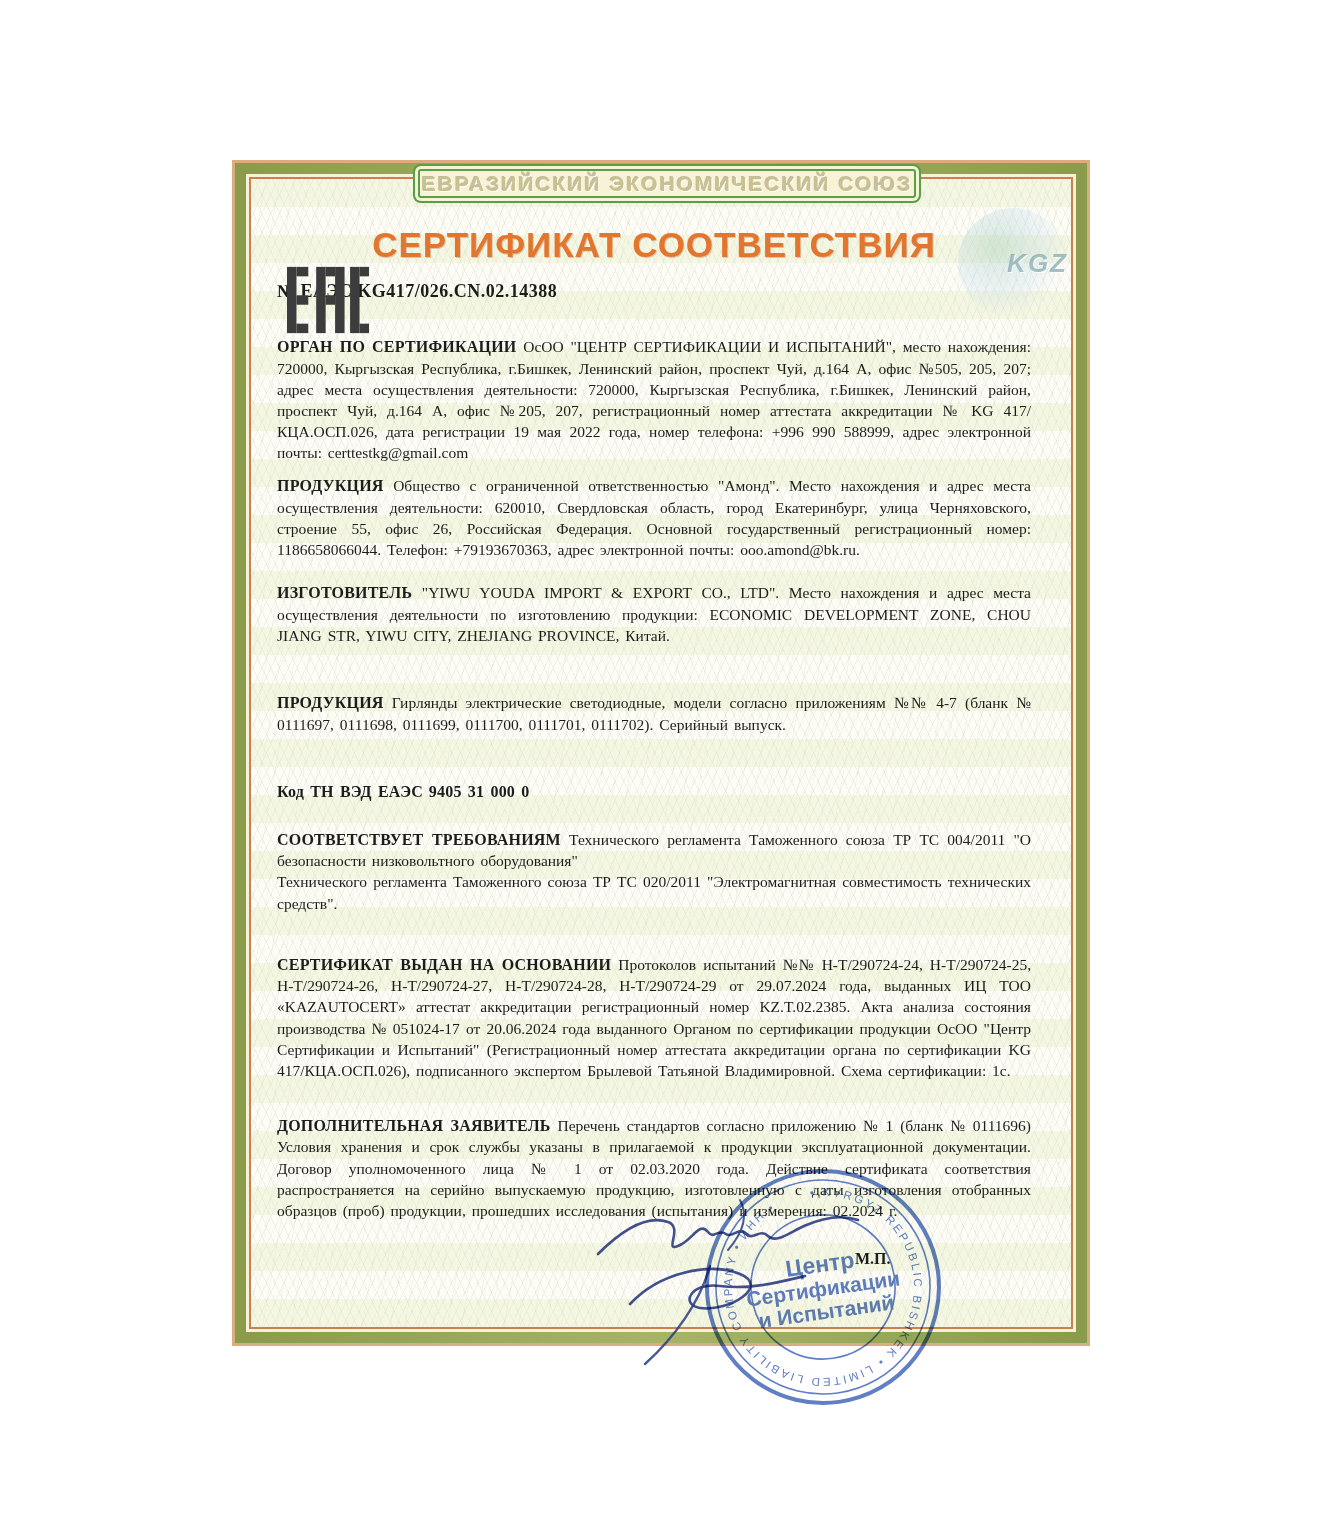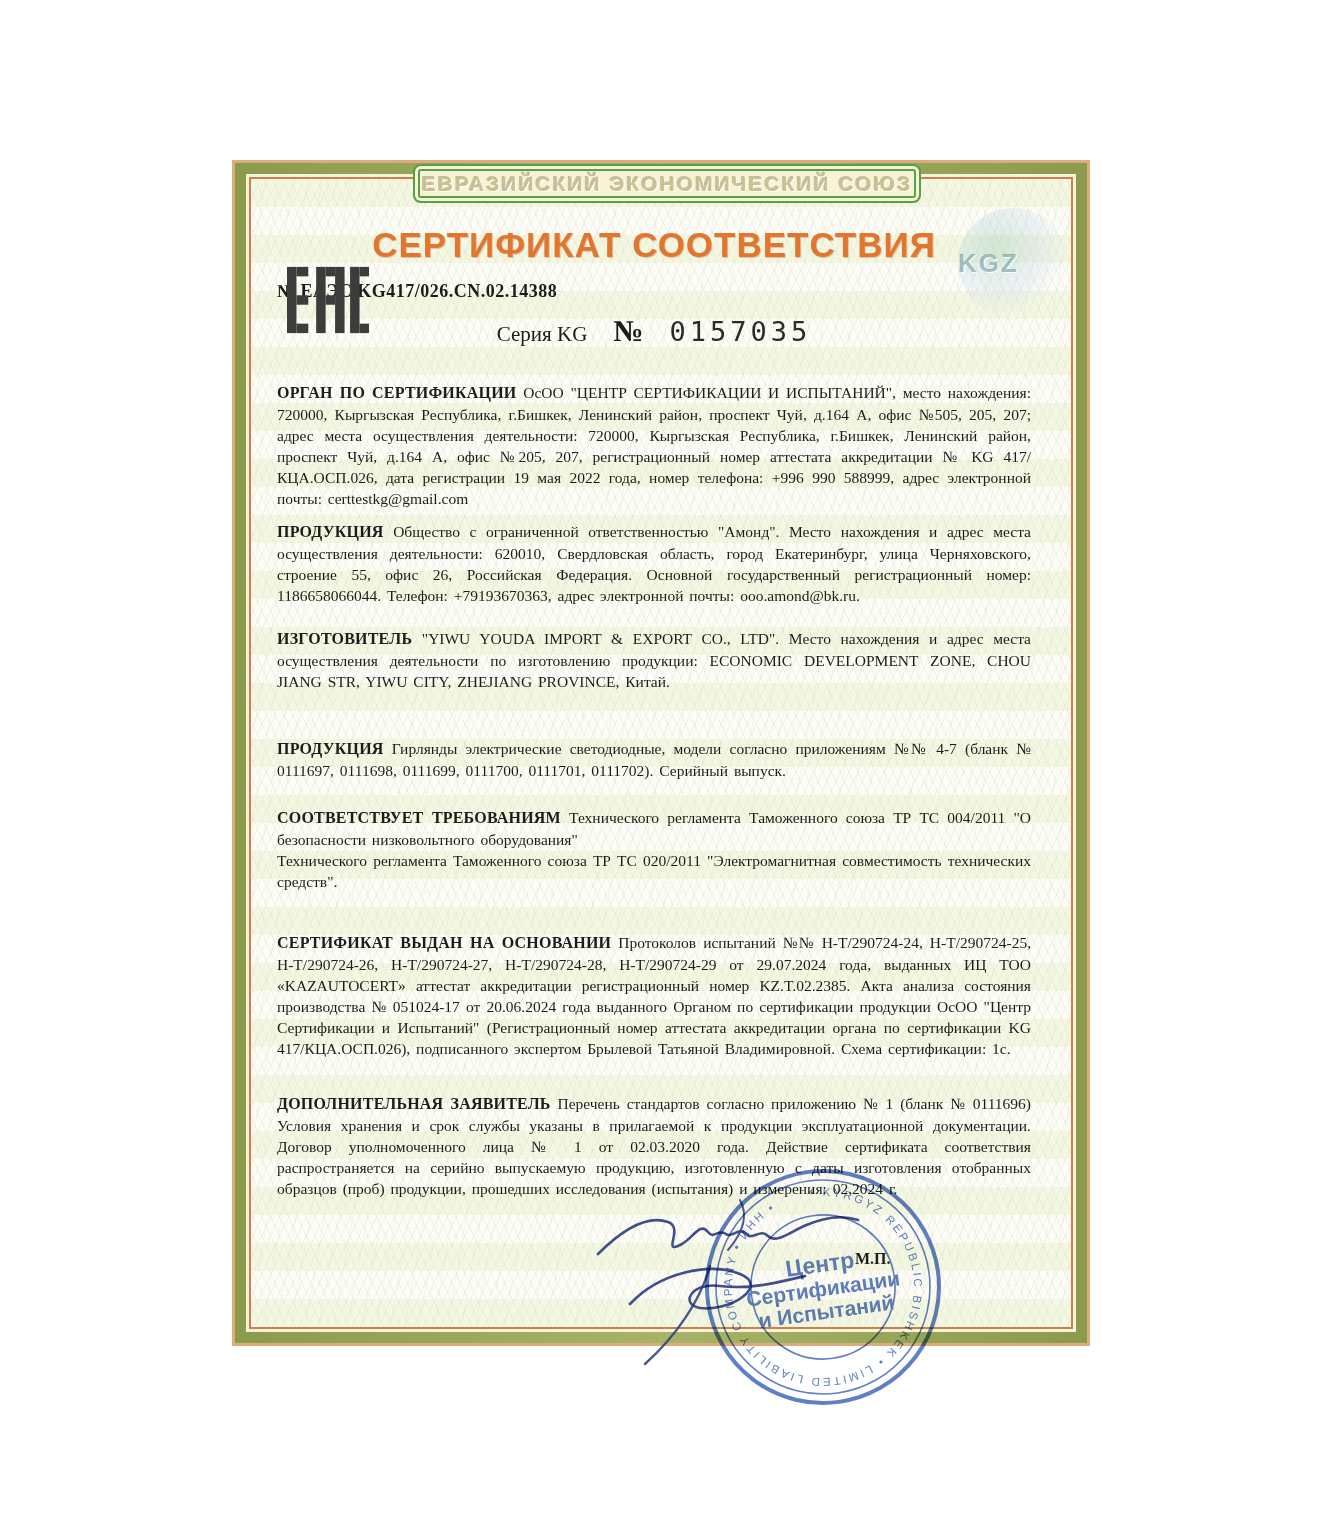--- a/index.html
+++ b/index.html
@@ -40,23 +40,23 @@
   .seria-row { display:flex; justify-content:center; align-items:baseline; gap:26px; margin-top:12px; }
   .seria { font-size:21px; }
   .no-sign { font-size:30px; font-weight:bold; }
   .blank-no { font-family:"DejaVu Sans Mono", monospace; font-size:27px; letter-spacing:4px; color:#2a2a2a; }
 
   
   .eac-logo { position:absolute; left:36px; top:84px; width:82px; height:74px; }
 
   
   .kgz-mark { position:absolute; left:958px; top:208px; width:110px; height:110px; z-index:4;
-    display:flex; align-items:center; justify-content:flex-start;
+    display:flex; align-items:center; justify-content:flex-end;
     background:radial-gradient(circle at 35% 35%, rgba(150,200,180,.35), rgba(190,215,240,.25) 45%, transparent 70%);
-    border-radius:50%; filter:blur(.4px); }
+    border-radius:50%; filter:blur(.4px);font-style:italic; }
   .kgz-mark span { font-family:"Liberation Sans", sans-serif; font-weight:bold; font-size:26px;
     color:rgba(90,140,150,.55); letter-spacing:2px; text-shadow:1px 1px 0 rgba(255,255,255,.8); }
 
   
   .para { font-size:15.5px; line-height:1.36; text-align:justify; word-spacing:2px; }
   .para b { font-size:16px; letter-spacing:.2px; }
   .m-organ { margin-top:34px; }
   .m-appl  { margin-top:12px; }
   .m-manu  { margin-top:22px; }
   .m-prod  { margin-top:46px; }
@@ -97,25 +97,20 @@
                 <rect x="49" y="0" width="12" height="12"></rect>
                 <rect x="49" y="36" width="12" height="12"></rect>
                 <rect x="80" y="0" width="12" height="84"></rect>
                 <rect x="92" y="0" width="12" height="12"></rect>
                 <rect x="92" y="72" width="12" height="12"></rect>
               </g>
             </svg>
 
             <div class="doc-title">СЕРТИФИКАТ СООТВЕТСТВИЯ</div>
             <div class="cert-no">№ ЕАЭС KG417/026.CN.02.14388</div>
-            <div class="seria-row">
-              <span class="seria">Серия KG</span>
-              <span class="no-sign">№</span>
-              <span class="blank-no">0157035</span>
-            </div>
 
             <p class="para m-organ">
               <b>ОРГАН ПО СЕРТИФИКАЦИИ</b>
               <span>ОсОО "ЦЕНТР СЕРТИФИКАЦИИ И ИСПЫТАНИЙ", место нахождения: 720000, Кыргызская Республика, г.Бишкек, Ленинский район, проспект Чуй, д.164 А, офис №505, 205, 207; адрес места осуществления деятельности: 720000, Кыргызская Республика, г.Бишкек, Ленинский район, проспект Чуй, д.164 А, офис №205, 207, регистрационный номер аттестата аккредитации № KG 417/КЦА.ОСП.026, дата регистрации 19 мая 2022 года, номер телефона: +996 990 588999, адрес электронной почты: certtestkg@gmail.com</span>
             </p>
 
             <p class="para m-appl">
               <b>ПРОДУКЦИЯ</b>
               <span>Общество с ограниченной ответственностью "Амонд". Место нахождения и адрес места осуществления деятельности: 620010, Свердловская область, город Екатеринбург, улица Черняховского, строение 55, офис 26, Российская Федерация. Основной государственный регистрационный номер: 1186658066044. Телефон: +79193670363, адрес электронной почты: ooo.amond@bk.ru.</span>
             </p>
@@ -123,20 +118,24 @@
             <p class="para m-manu">
               <b>ИЗГОТОВИТЕЛЬ</b>
               <span>"YIWU YOUDA IMPORT &amp; EXPORT CO., LTD". Место нахождения и адрес места осуществления деятельности по изготовлению продукции: ECONOMIC DEVELOPMENT ZONE, CHOU JIANG STR, YIWU CITY, ZHEJIANG PROVINCE, Китай.</span>
             </p>
 
             <p class="para m-prod">
               <b>ПРОДУКЦИЯ</b>
               <span>Гирлянды электрические светодиодные, модели согласно приложениям №№ 4-7 (бланк № 0111697, 0111698, 0111699, 0111700, 0111701, 0111702). Серийный выпуск.</span>
             </p>
 
+            <p class="para m-code">
+              <b>Код ТН ВЭД ЕАЭС</b>
+              <b>9405 31 000 0</b>
+            </p>
 
             <p class="para m-comp">
               <b>СООТВЕТСТВУЕТ ТРЕБОВАНИЯМ</b>
               <span>Технического регламента Таможенного союза ТР ТС 004/2011 "О безопасности низковольтного оборудования"</span><br>
               <span>Технического регламента Таможенного союза ТР ТС 020/2011 "Электромагнитная совместимость технических средств".</span>
             </p>
 
             <p class="para m-basis">
               <b>СЕРТИФИКАТ ВЫДАН НА ОСНОВАНИИ</b>
               <span>Протоколов испытаний №№ Н-Т/290724-24, Н-Т/290724-25, Н-Т/290724-26, Н-Т/290724-27, Н-Т/290724-28, Н-Т/290724-29 от 29.07.2024 года, выданных ИЦ ТОО «KAZAUTOCERT» аттестат аккредитации регистрационный номер KZ.T.02.2385. Акта анализа состояния производства № 051024-17 от 20.06.2024 года выданного Органом по сертификации продукции ОсОО "Центр Сертификации и Испытаний" (Регистрационный номер аттестата аккредитации органа по сертификации KG 417/КЦА.ОСП.026), подписанного экспертом Брылевой Татьяной Владимировной. Схема сертификации: 1с.</span>

